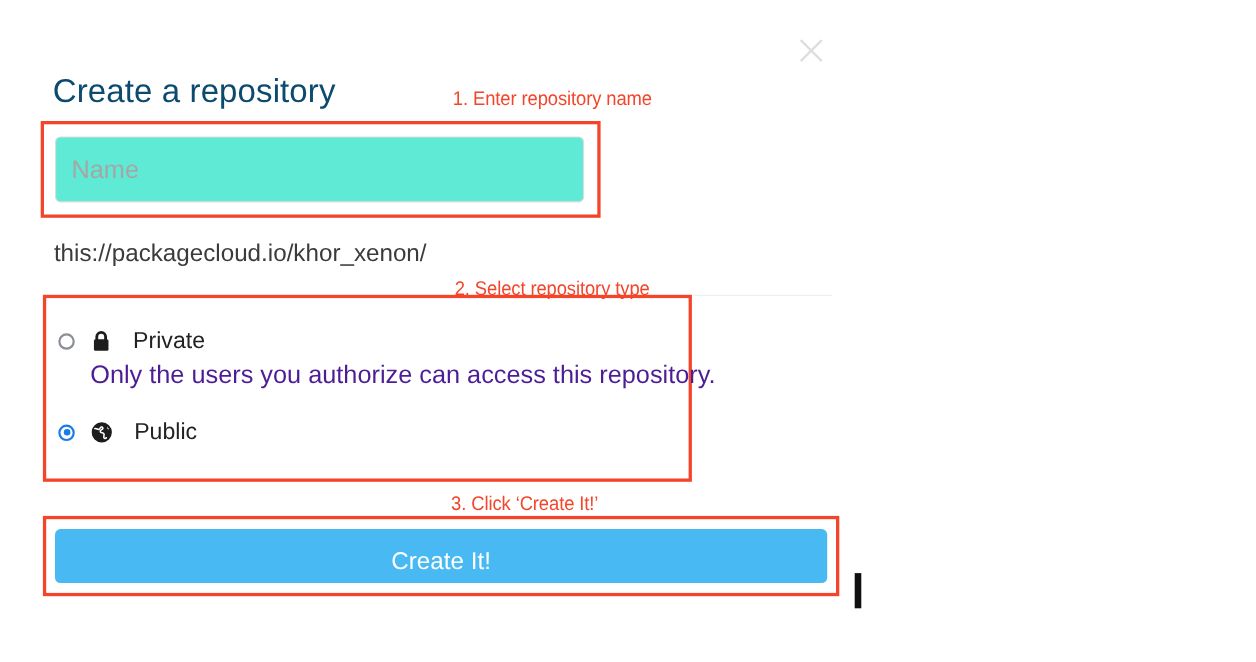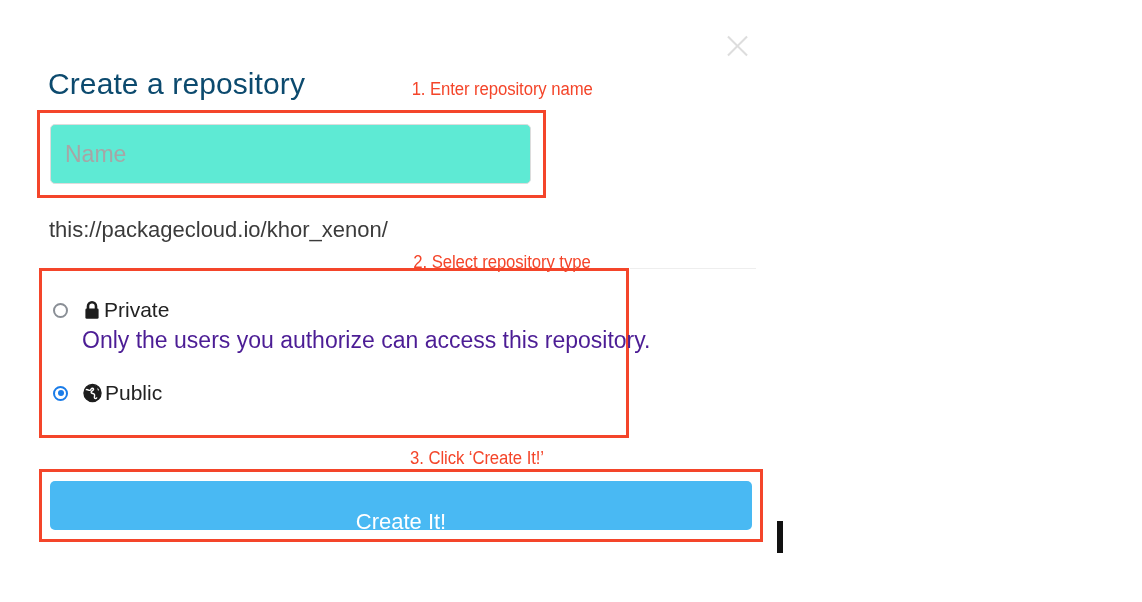--- a/index.html
+++ b/index.html
@@ -165,21 +165,21 @@
     background: #1a7ce8;
   }
 
   .opt-icon {
     margin-left: 15px;
     display: inline-flex;
     align-items: center;
     flex: 0 0 auto;
   }
   .opt-label {
-    margin-left: 3px;
+    margin-left: 20px;
     font-size: 21px;
     line-height: 26px;
     color: #222222;
     white-space: nowrap;
   }
 
   .opt-desc {
     position: absolute;
     font-size: 23px;
     line-height: 25px;
@@ -196,21 +196,21 @@
     top: 481px;
     width: 702px;
     height: 49px;
     background: #49b9f3;
     border: none;
     border-radius: 5px;
     color: #ffffff;
     font-family: "Liberation Sans", sans-serif;
     font-size: 22px;
     line-height: 49px;
-    padding: 16px;
+    padding: 4px;
     cursor: pointer;
     text-align: center;
   }
 
   
   .caret {
     position: absolute;
     left: 777px;
     top: 521px;
     width: 6px;

